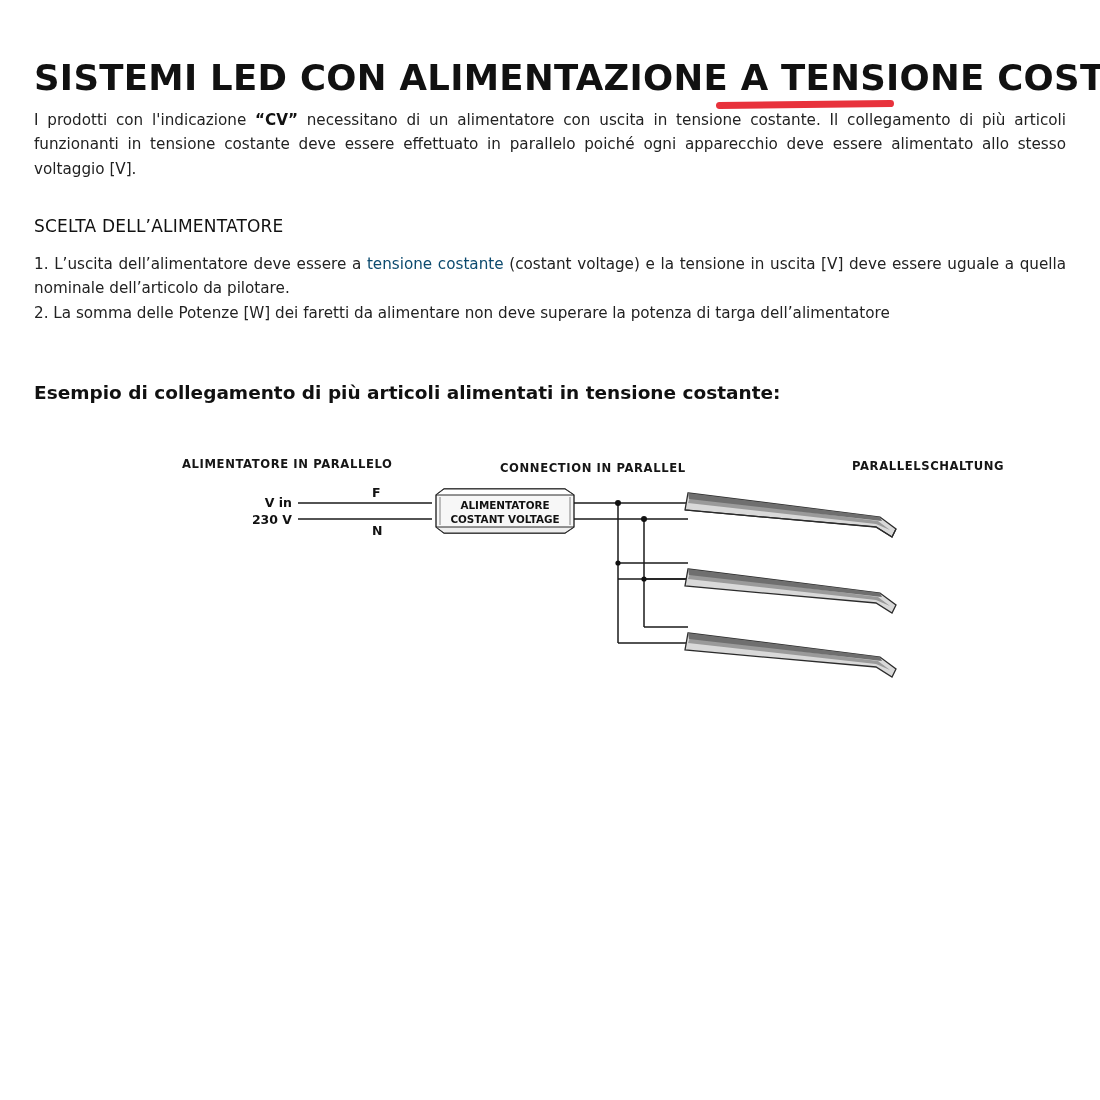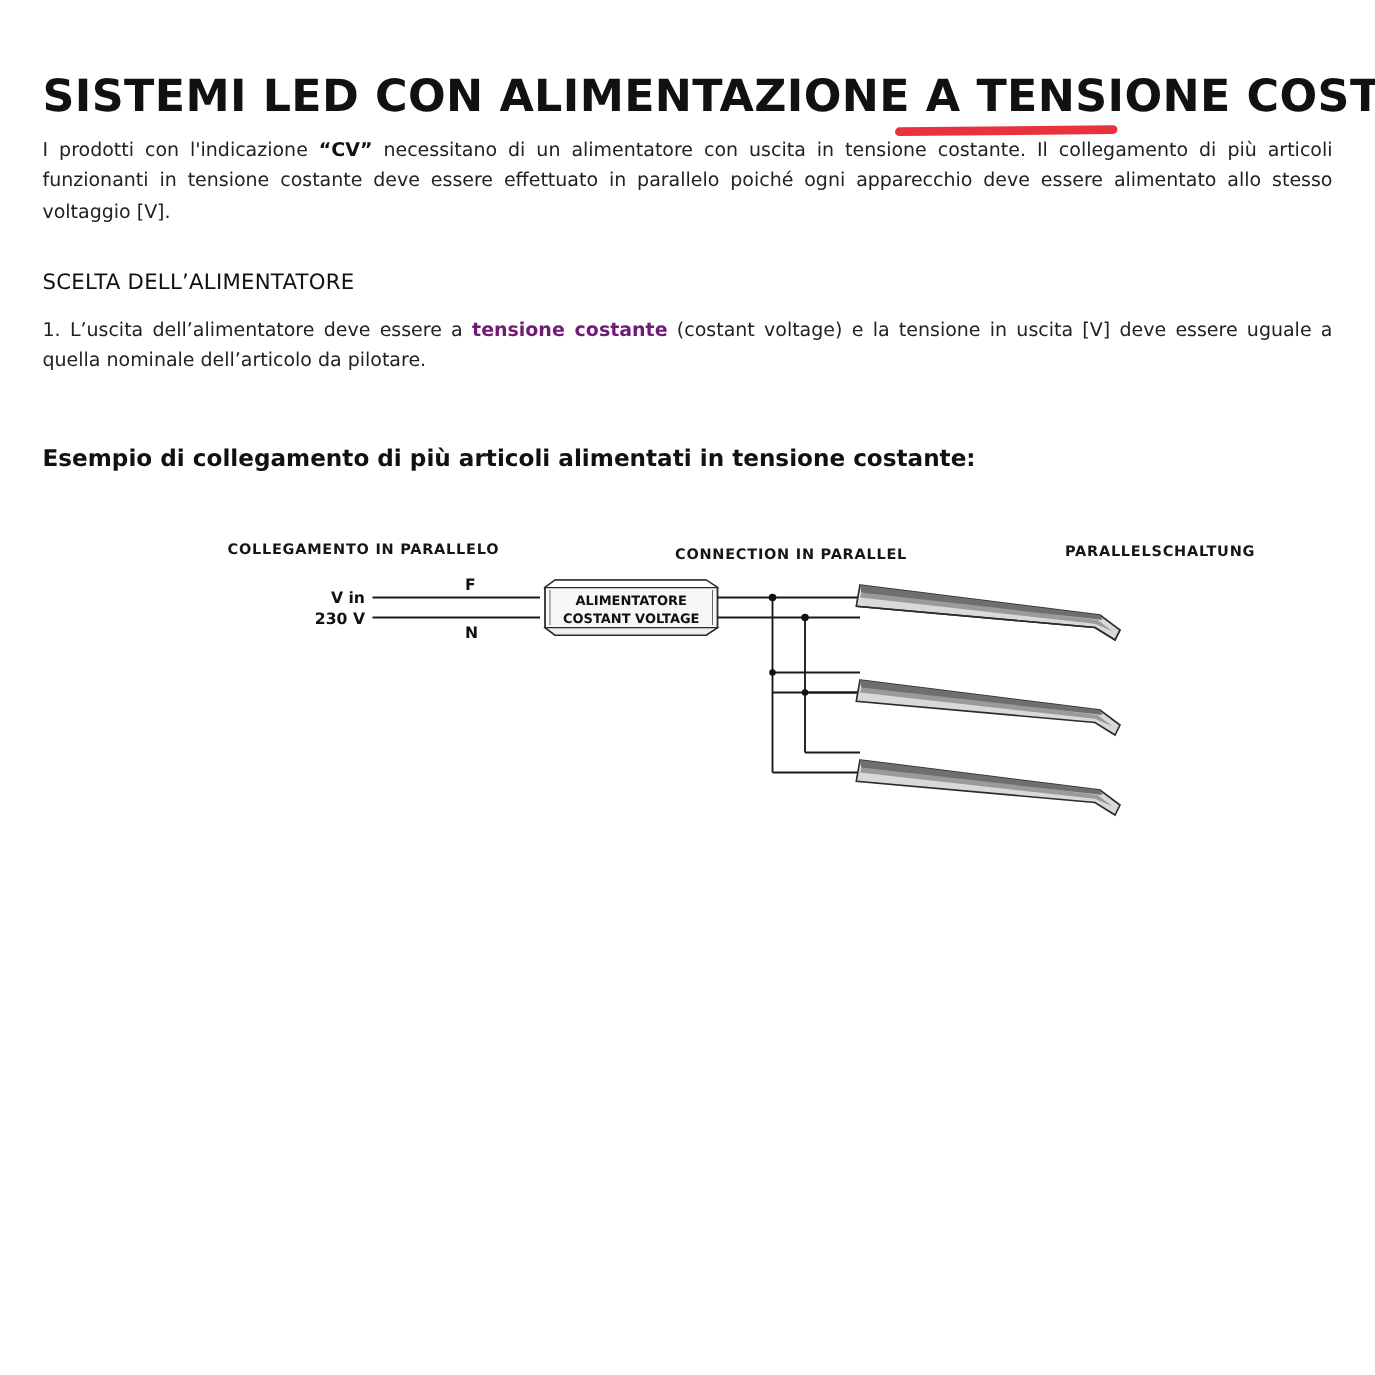--- a/index.html
+++ b/index.html
@@ -68,21 +68,21 @@
   }
 
   .list {
     margin: 16px 12px 0 12px;
     font-size: 15.2px;
     line-height: 1.62;
     color: #222222;
     text-align: justify;
   }
   .list .line { display: block; }
-  .list b { font-weight: bold; color: #701a75; }
+  .list b { font-weight: normal; color: #0c4a6e; }
 
   .example-head {
     margin: 56px 12px 0 12px;
     font-size: 18.5px;
     font-weight: bold;
     color: #111111;
   }
 
   
   .diagram {
@@ -95,47 +95,48 @@
 
   .lang-label {
     position: absolute;
     font-size: 11.6px;
     font-weight: bold;
     letter-spacing: 0.6px;
     color: #161616;
     white-space: nowrap;
   }
   .lang-it { left: 142px; top: 26px; }
-  .lang-en { left: 500px; top: 30px; }
+  .lang-en { left: 460px; top: 30px; }
   .lang-de { left: 812px; top: 28px; }
 </style>
 </head>
 <body>
 
 <div class="page">
 
   <div class="title-wrap">
     <div class="title">SISTEMI LED CON ALIMENTAZIONE A TENSIONE COSTANTE</div>
     <div class="title-underline"></div>
   </div>
 
   <p class="para first"><span>I prodotti con l'indicazione </span><b>“CV”</b><span> necessitano di un alimentatore con uscita in tensione costante. Il collegamento di più articoli funzionanti in tensione costante deve essere effettuato in parallelo poiché ogni apparecchio deve essere alimentato allo stesso voltaggio [V].</span></p>
 
 
   <div class="subhead">SCELTA DELL’ALIMENTATORE</div>
 
   <div class="list">
     <span class="line"><span>1. L’uscita dell’alimentatore deve essere a </span><b>tensione costante</b><span> (costant voltage) e la tensione in uscita [V] deve essere uguale a quella nominale dell’articolo da pilotare.</span></span>
+    <span class="line">2. La somma delle Potenze [W] dei faretti da alimentare non deve superare la potenza di targa dell’alimentatore</span>
   </div>
 
   <div class="example-head">Esempio di collegamento di più articoli alimentati in tensione costante:</div>
 
   <div class="diagram">
 
-    <div class="lang-label lang-it">COLLEGAMENTO IN PARALLELO</div>
+    <div class="lang-label lang-it">ALIMENTATORE IN PARALLELO</div>
     <div class="lang-label lang-en">CONNECTION IN PARALLEL</div>
     <div class="lang-label lang-de">PARALLELSCHALTUNG</div>
 
     <svg width="1020" height="300" viewBox="0 0 1020 300">
 
       <g stroke="#1a1a1a" stroke-width="1.6" fill="none">
         <line x1="258" y1="72" x2="392" y2="72"></line>
         <line x1="258" y1="88" x2="392" y2="88"></line>
       </g>
 

